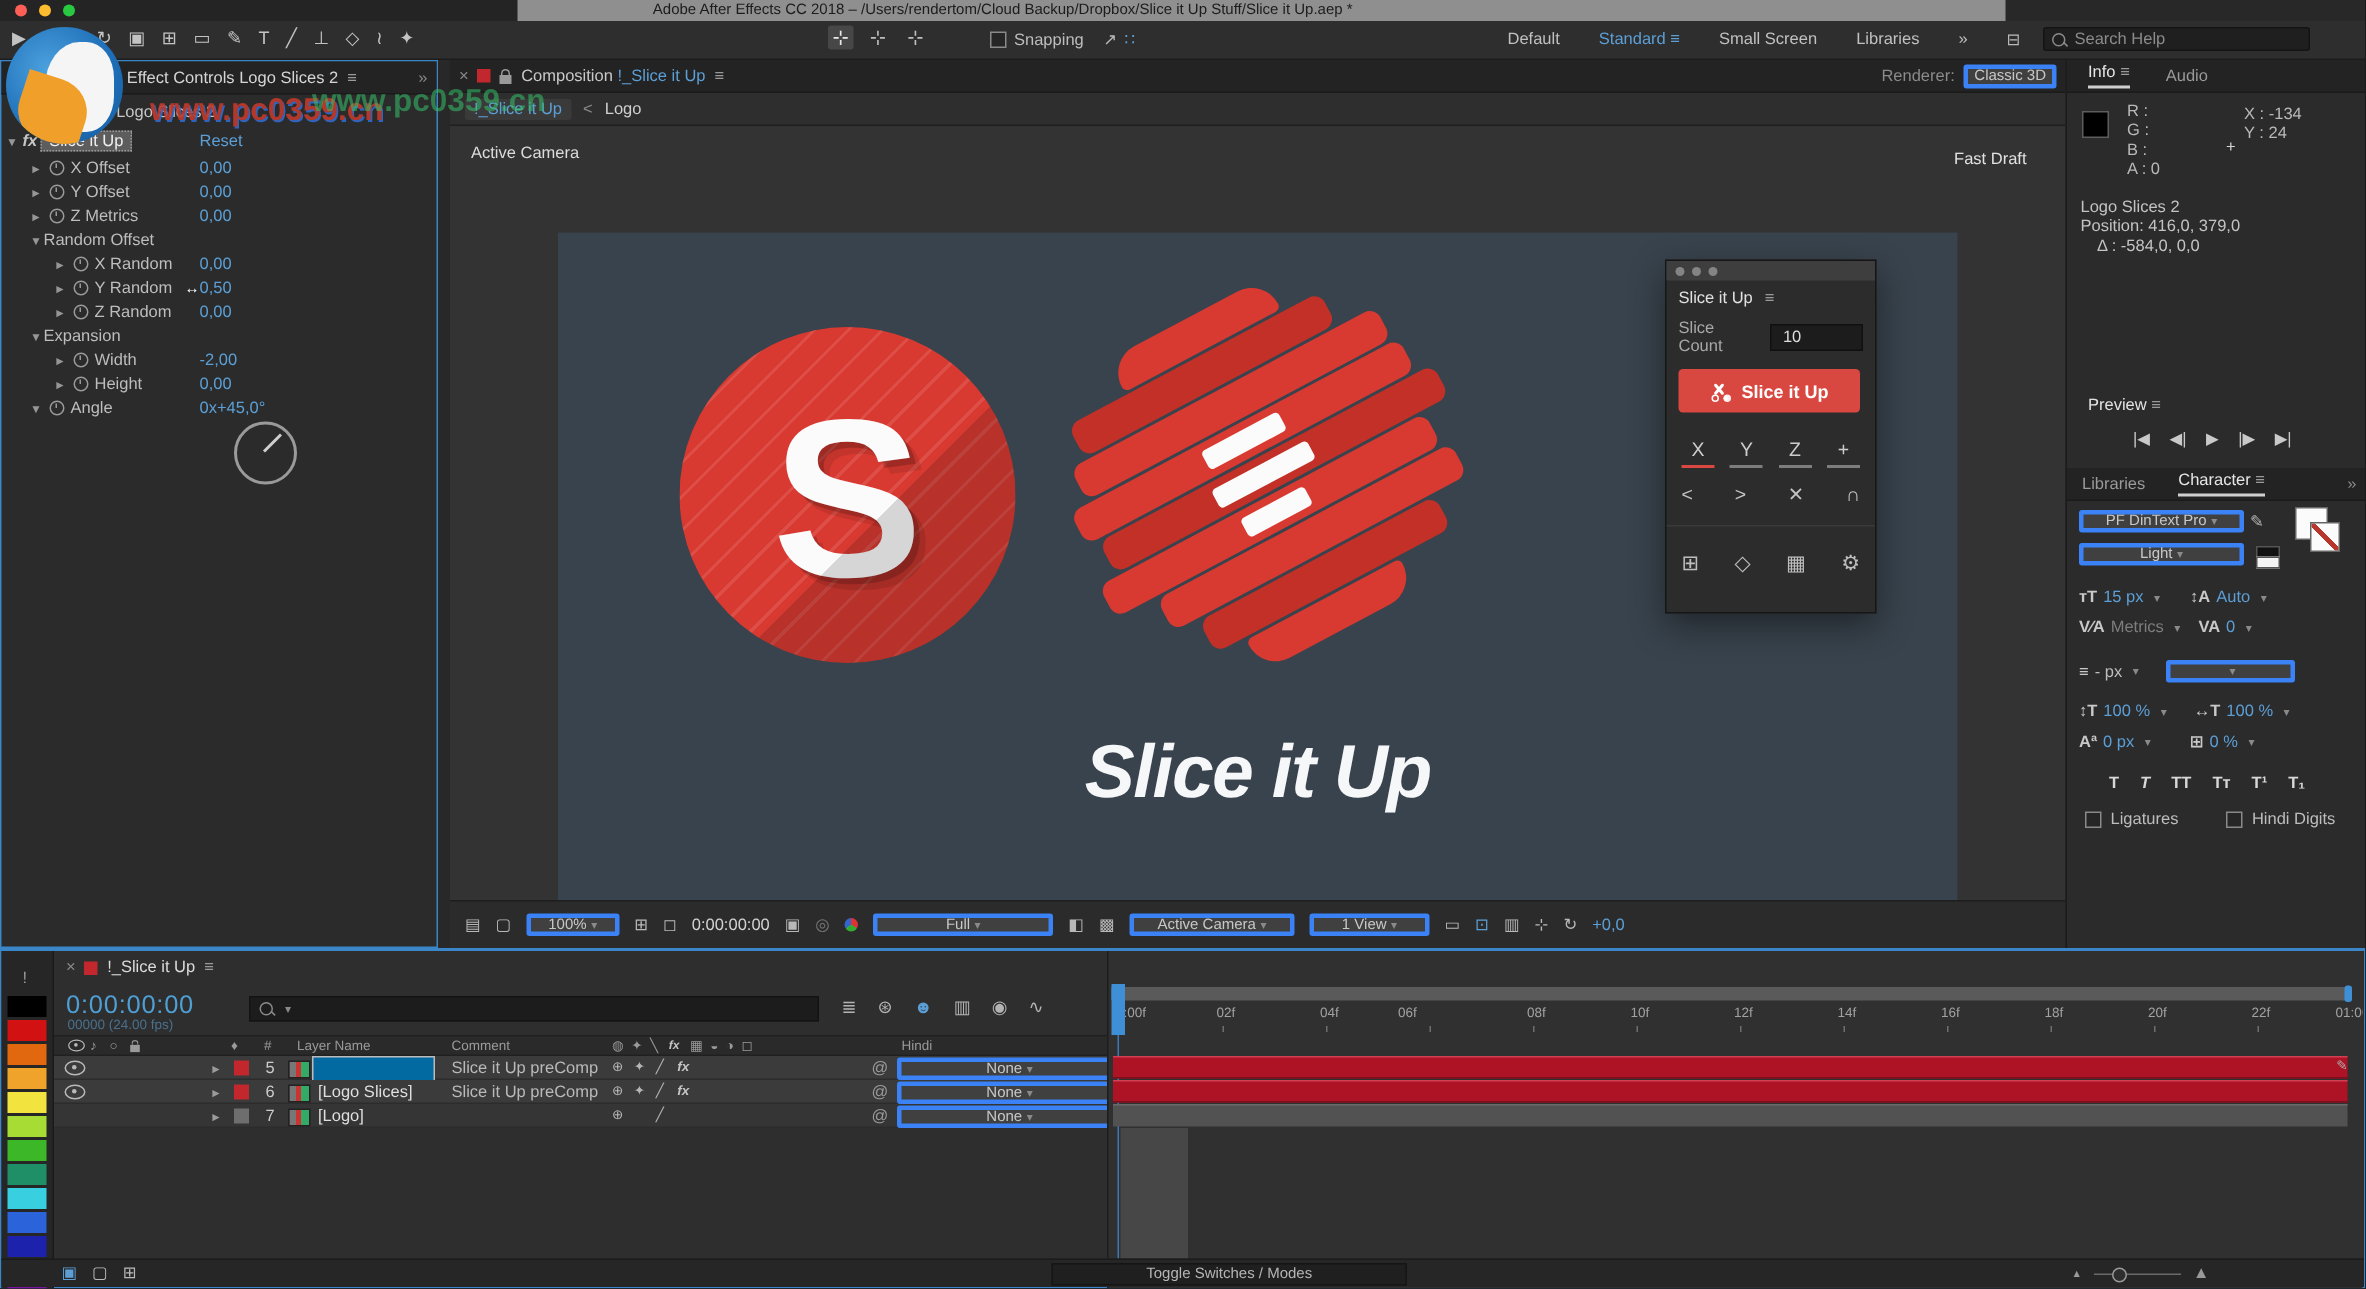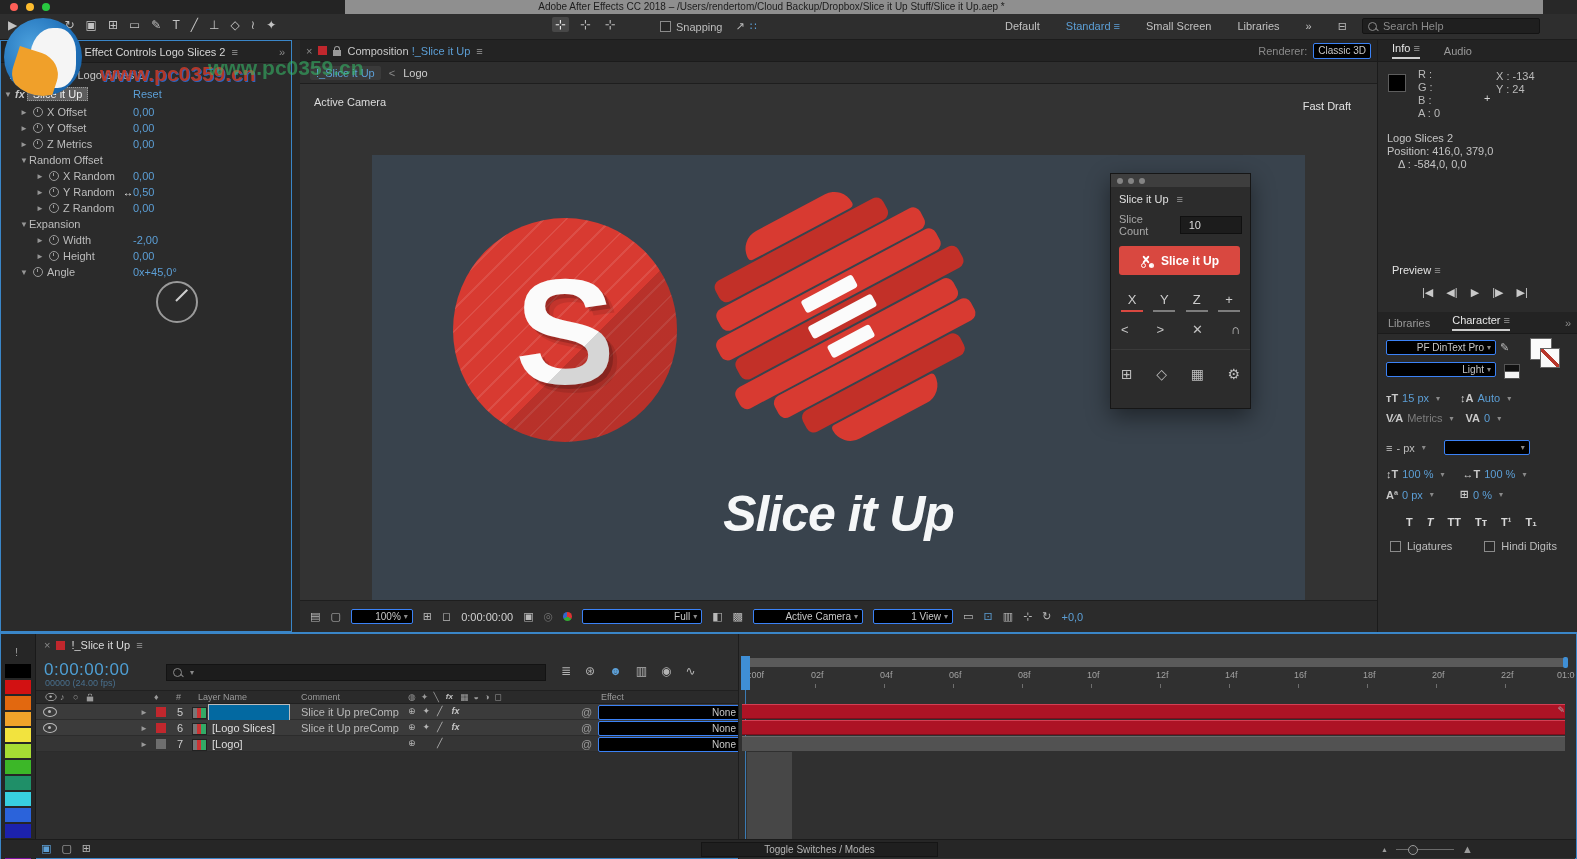--- a/index.html
+++ b/index.html
@@ -1,23 +1,23 @@
 <!DOCTYPE html>
 <html><head>
 <meta charset="utf-8">
 <style>
   html,body{margin:0;padding:0;background:#111;}
   #root{position:relative;width:1577px;height:859px;background:#282828;font-family:"Liberation Sans","DejaVu Sans",sans-serif;font-size:11px;color:#bdbdbd;overflow:hidden;}
   .abs{position:absolute;}
   .glyph{color:#b8b8b8;}
   .blue{color:#5c9fd6;}
   .caret{font-size:8px;color:#8a8a8a;margin-left:3px;}
-  .sel{display:inline-flex;align-items:center;justify-content:flex-end;background:#000000;border:1px solid #3b82f6;border-radius:2px;padding:0 4px;height:15px;font-size:10px;color:#c8c8c8;box-sizing:border-box;}
-  
-  #titlebar{left:0;top:0;width:1543px;height:14px;background:#8f8f8f;}
+  .sel{display:inline-flex;align-items:center;justify-content:center;background:#404040;border:3px solid #3b82f6;border-radius:2px;padding:0 4px;height:15px;font-size:10px;color:#c8c8c8;box-sizing:border-box;}
+  
+  #titlebar{left:0;top:0;width:1337px;height:14px;background:#8f8f8f;}
   #titlebar .darkseg{position:absolute;left:0;top:0;width:345px;height:14px;background:#242424;}
   .tl-dot{position:absolute;top:3px;width:8px;height:8px;border-radius:50%;}
   #titlebar .title{position:absolute;left:0;right:0;top:1px;text-align:center;font-size:10px;color:#1c1c1c;}
   
   #toolbar{left:0;top:14px;width:1577px;height:26px;background:#2e2e2e;border-bottom:1px solid #1c1c1c;box-sizing:border-box;}
   #toolbar .tools{position:absolute;left:8px;top:4px;display:flex;gap:11px;font-size:12px;color:#c3c3c3;}
   #toolbar .axis{position:absolute;left:552px;top:3px;display:flex;gap:8px;font-size:13px;}
   #toolbar .axis span{padding:0 3px;border-radius:2px;}
   #toolbar .axis .on{background:#474747;color:#e8e8e8;}
   #snapwrap{position:absolute;left:660px;top:6px;display:flex;align-items:center;gap:5px;}
@@ -584,21 +584,21 @@
       <span class="hico" style="left:372px;display:flex;gap:5px">
           <span>◍</span>
           <span>✦</span>
           <span>╲</span>
           <span class="fx" style="font-size:8px">fx</span>
           <span>▦</span>
           <span>◒</span>
           <span>◑</span>
           <span>◻</span>
         </span>
-      <span class="hico" style="left:565px">Effect</span>
+      <span class="hico" style="left:565px">Hindi</span>
     </div>
 
     <div class="lrow" style="top:70px">
       <span class="eye abs" style="left:7px;top:3px"></span>
       <span class="arrow">►</span>
       <span class="lbl" style="background:#c1272d"></span>
       <span class="lnum">5</span>
       <span class="thumb"></span>
       <span class="lname selbox">[Logo Slices 2]</span>
       <span class="lcomment">Slice it Up preComp</span>
@@ -650,21 +650,21 @@
           <span>None</span>
           <span class="caret">▾</span>
         </span>
     </div>
 
     <div id="tracks">
       <div id="workarea"></div>
       <span class="tick" style="left:5px">0:00f</span>
       <span class="tick" style="left:72px">02f</span>
       <span class="tick" style="left:141px">04f</span>
-      <span class="tick" style="left:210px">06f</span>
+      <span class="tick" style="left:193px">06f</span>
       <span class="tick" style="left:279px">08f</span>
       <span class="tick" style="left:348px">10f</span>
       <span class="tick" style="left:417px">12f</span>
       <span class="tick" style="left:486px">14f</span>
       <span class="tick" style="left:555px">16f</span>
       <span class="tick" style="left:624px">18f</span>
       <span class="tick" style="left:693px">20f</span>
       <span class="tick" style="left:762px">22f</span>
       <span class="tick" style="left:818px">01:00f</span>
       <span class="tickmark" style="left:76px"></span>

